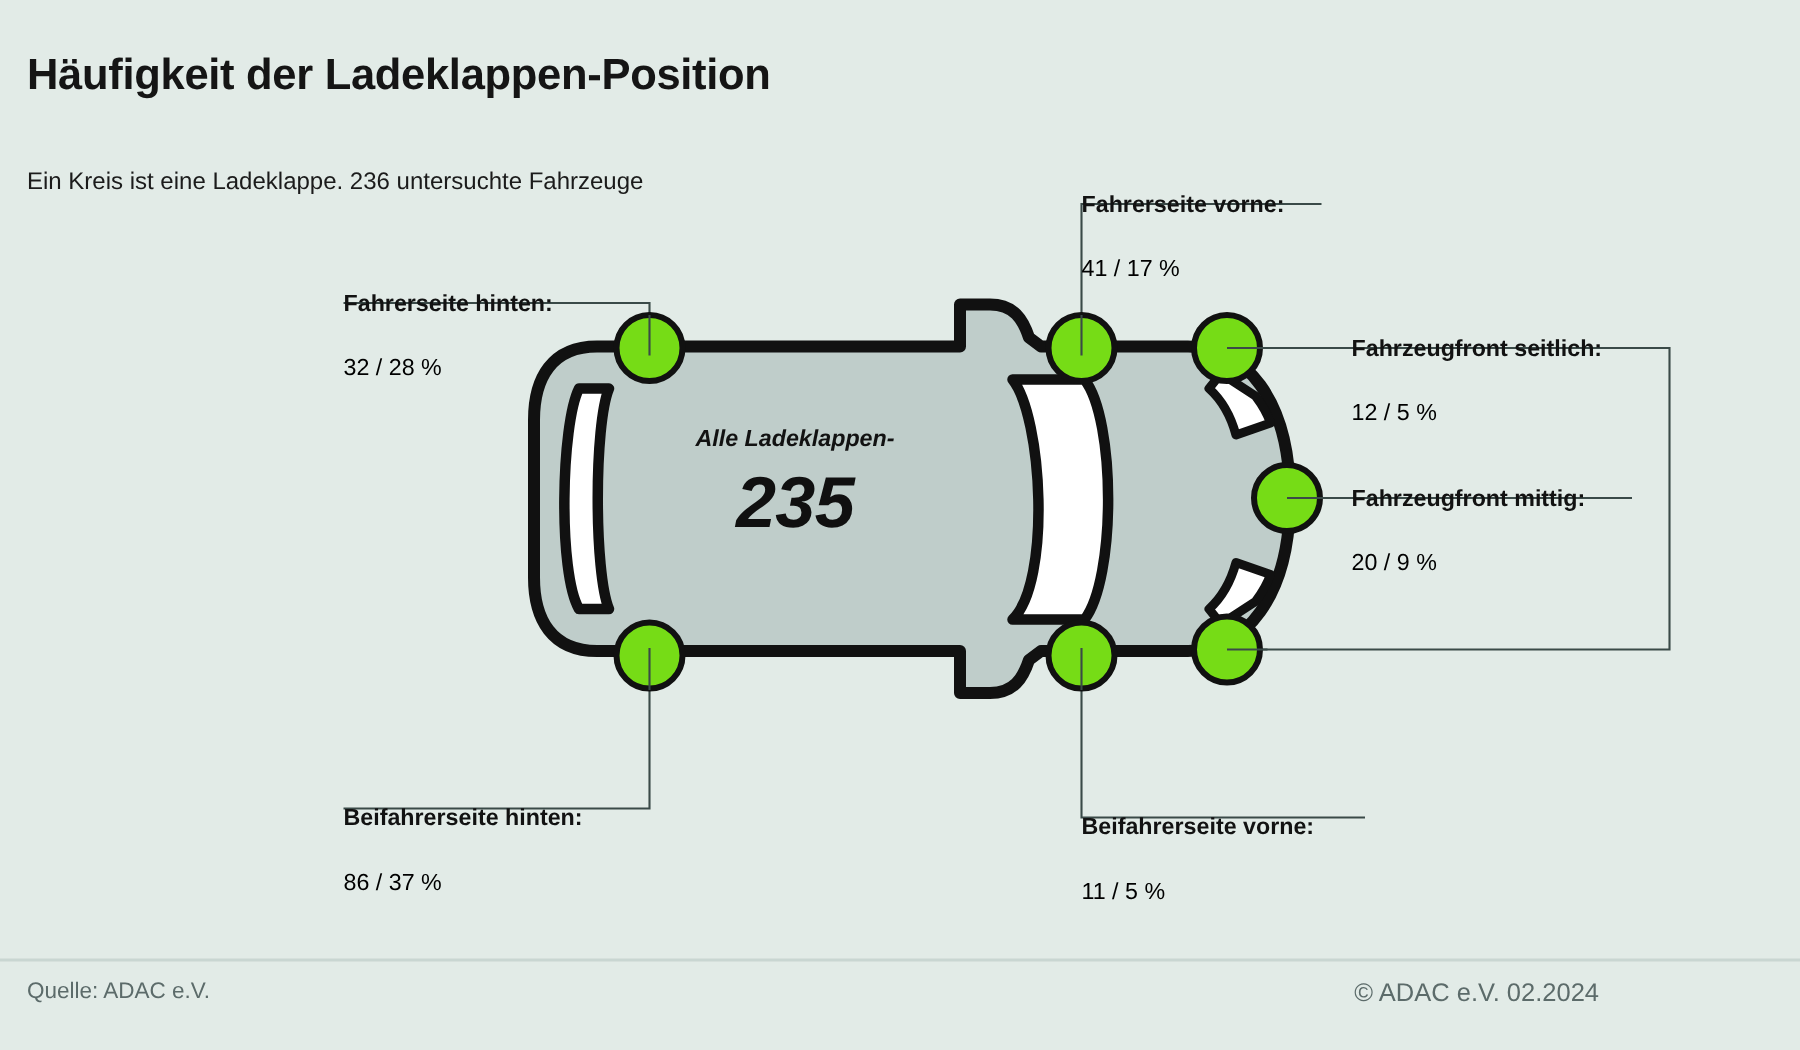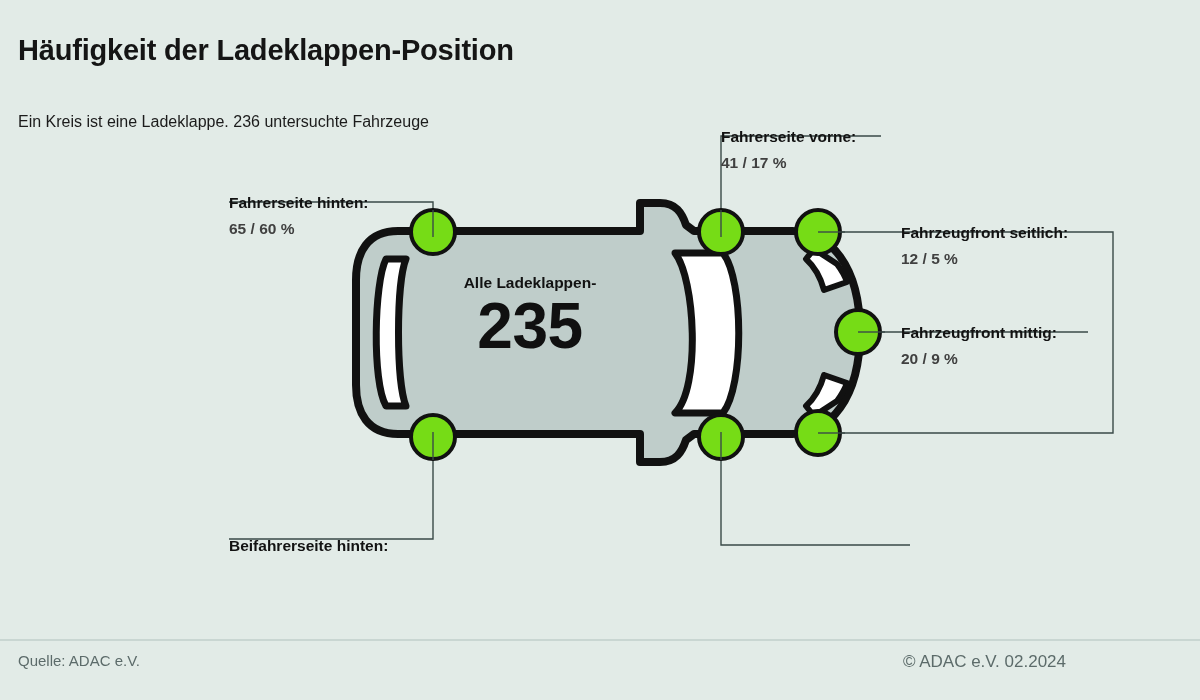--- a/index.html
+++ b/index.html
@@ -53,41 +53,41 @@
   .callout .ctitle {
     font-size: 15.5px;
     font-weight: bold;
     color: #121212;
     line-height: 20px;
     display: block;
     margin-top: 17px;
   }
   .callout .cval {
     font-size: 15.5px;
-    font-weight: bold;
-    color: #404040;
+    font-weight: normal;
+    color: #000000;
     line-height: 22px;
     display: block;
-    margin-top: 5px;
+    margin-top: 22px;
   }
   .center-label {
     position: absolute;
     text-align: center;
     width: 240px;
     white-space: normal;
   }
   .center-label .cl-line {
     font-size: 15.5px;
     font-weight: bold;
     color: #121212;
     line-height: 21px;
     display: block;
   }
   .center-label .cl-num {
-    font-size: 64px;
+    font-size: 48px;
     font-weight: bold;
     color: #101010;
     line-height: 54px;
     display: block;
     margin-top: 6px;
     letter-spacing: -0.5px;
   }
   .footer-left {
     position: absolute;
     left: 18px;
@@ -210,46 +210,51 @@
       <line x1="433" y1="432" x2="433" y2="460"></line>
       <line x1="721" y1="432" x2="721" y2="460"></line>
     </g>
 
     <line x1="0" y1="640" x2="1200" y2="640" stroke="#c9d6d2" stroke-width="2"></line>
   </svg>
 
   <div class="title">Häufigkeit der Ladeklappen-Position</div>
   <div class="subtitle">Ein Kreis ist eine Ladeklappe. 236 untersuchte Fahrzeuge</div>
 
-  <div class="center-label" style="left:410px; top:272px;">
+  <div class="center-label" style="left:410px; top:282px;font-style:italic;">
     <span class="cl-line">Alle Ladeklappen-</span>
     <span class="cl-num">235</span>
   </div>
 
   <div class="callout" style="left:229px; top:176px;">
     <span class="ctitle">Fahrerseite hinten:</span>
-    <span class="cval">65 / 60 %</span>
+    <span class="cval">32 / 28 %</span>
   </div>
 
   <div class="callout" style="left:721px; top:110px;">
     <span class="ctitle">Fahrerseite vorne:</span>
     <span class="cval">41 / 17 %</span>
   </div>
 
   <div class="callout" style="left:901px; top:206px;">
     <span class="ctitle">Fahrzeugfront seitlich:</span>
     <span class="cval">12 / 5 %</span>
   </div>
 
   <div class="callout" style="left:901px; top:306px;">
     <span class="ctitle">Fahrzeugfront mittig:</span>
     <span class="cval">20 / 9 %</span>
   </div>
 
   <div class="callout" style="left:229px; top:519px;">
     <span class="ctitle">Beifahrerseite hinten:</span>
-  </div>
-
+    <span class="cval">86 / 37 %</span>
+  </div>
+
+  <div class="callout" style="left:721px; top:525px;">
+    <span class="ctitle">Beifahrerseite vorne:</span>
+    <span class="cval">11 / 5 %</span>
+  </div>
 
   <div class="footer-left">Quelle: ADAC e.V.</div>
   <div class="footer-right">© ADAC e.V. 02.2024</div>
 
 </div>
 
 </body></html>

